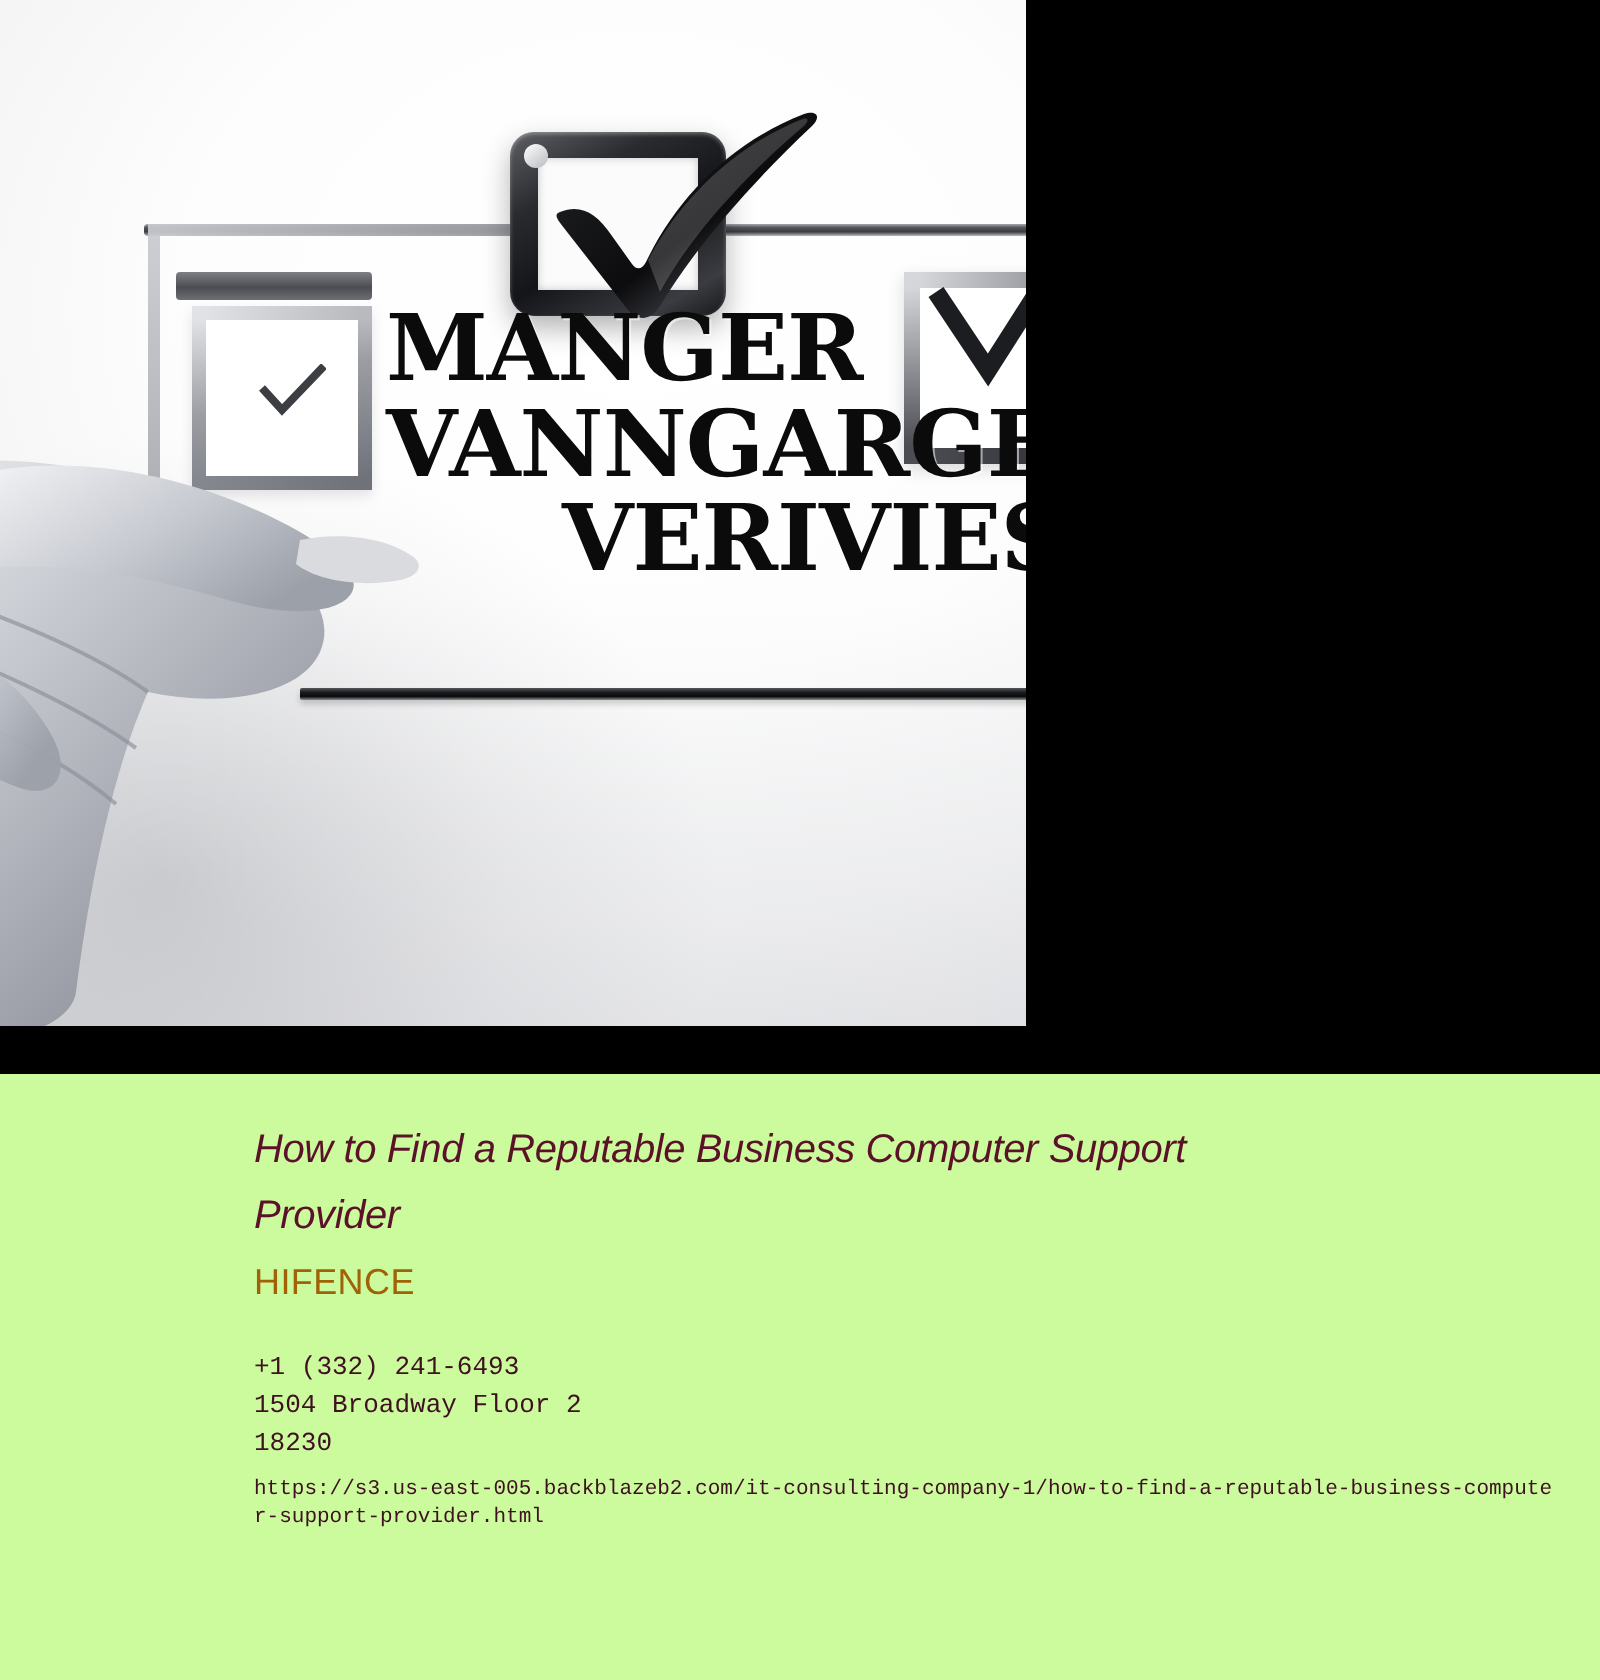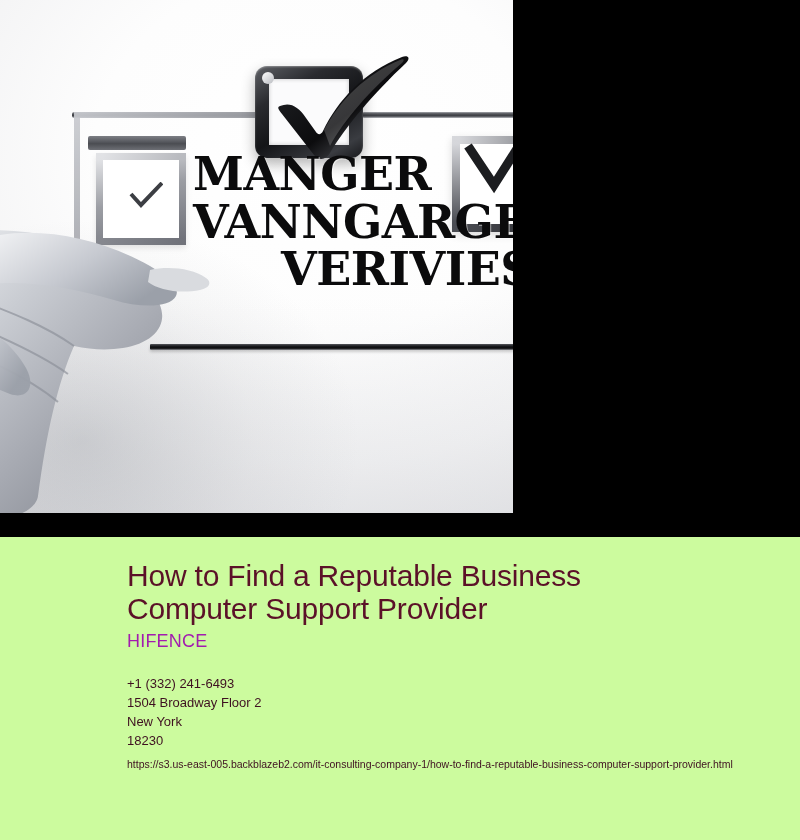--- a/index.html
+++ b/index.html
@@ -227,55 +227,58 @@
 
   .content-inner {
     position: absolute;
     left: 127px;
     top: 22px;
     right: 22px;
   }
 
   .article-title {
     color: #5B1128;
-    font-size: 30px;
+    font-size: 20px;
     line-height: 33px;
     font-weight: 400;
     letter-spacing: -0.2px;
     max-width: 520px;
     margin: 0;
+    font-style: italic;
   }
 
   .brand-name {
-    color: #a21caf;
+    color: #a16207;
     font-size: 18px;
     line-height: 22px;
     font-weight: 400;
     margin: 5px 0 0 0;
     letter-spacing: 0.2px;
   }
 
   .contact-list {
     margin: 22px 0 0 0;
     padding: 0;
     list-style: none;
   }
   .contact-list li {
     color: #3E1020;
     font-size: 13px;
     line-height: 19px;
     margin: 0;
+    font-family: Liberation Mono, monospace;
   }
 
   .source-url {
     margin: 7px 0 0 0;
     color: #3E1020;
     font-size: 10.5px;
     line-height: 14px;
     word-break: break-all;
+    font-family: Liberation Mono, monospace;
   }
 </style>
 </head>
 <body>
 
 <div id="page">
 
   <div class="hero-band">
 
     <div class="hero-photo">
@@ -372,21 +375,20 @@
   <div class="content-band">
     <div class="content-inner">
 
       <h1 class="article-title">How to Find a Reputable Business Computer Support Provider</h1>
 
       <div class="brand-name">HIFENCE</div>
 
       <ul class="contact-list">
         <li>+1 (332) 241-6493</li>
         <li>1504 Broadway Floor 2</li>
-        <li>New York</li>
         <li>18230</li>
       </ul>
 
       <div class="source-url">https://s3.us-east-005.backblazeb2.com/it-consulting-company-1/how-to-find-a-reputable-business-computer-support-provider.html</div>
 
     </div>
   </div>
 
 </div>
 

